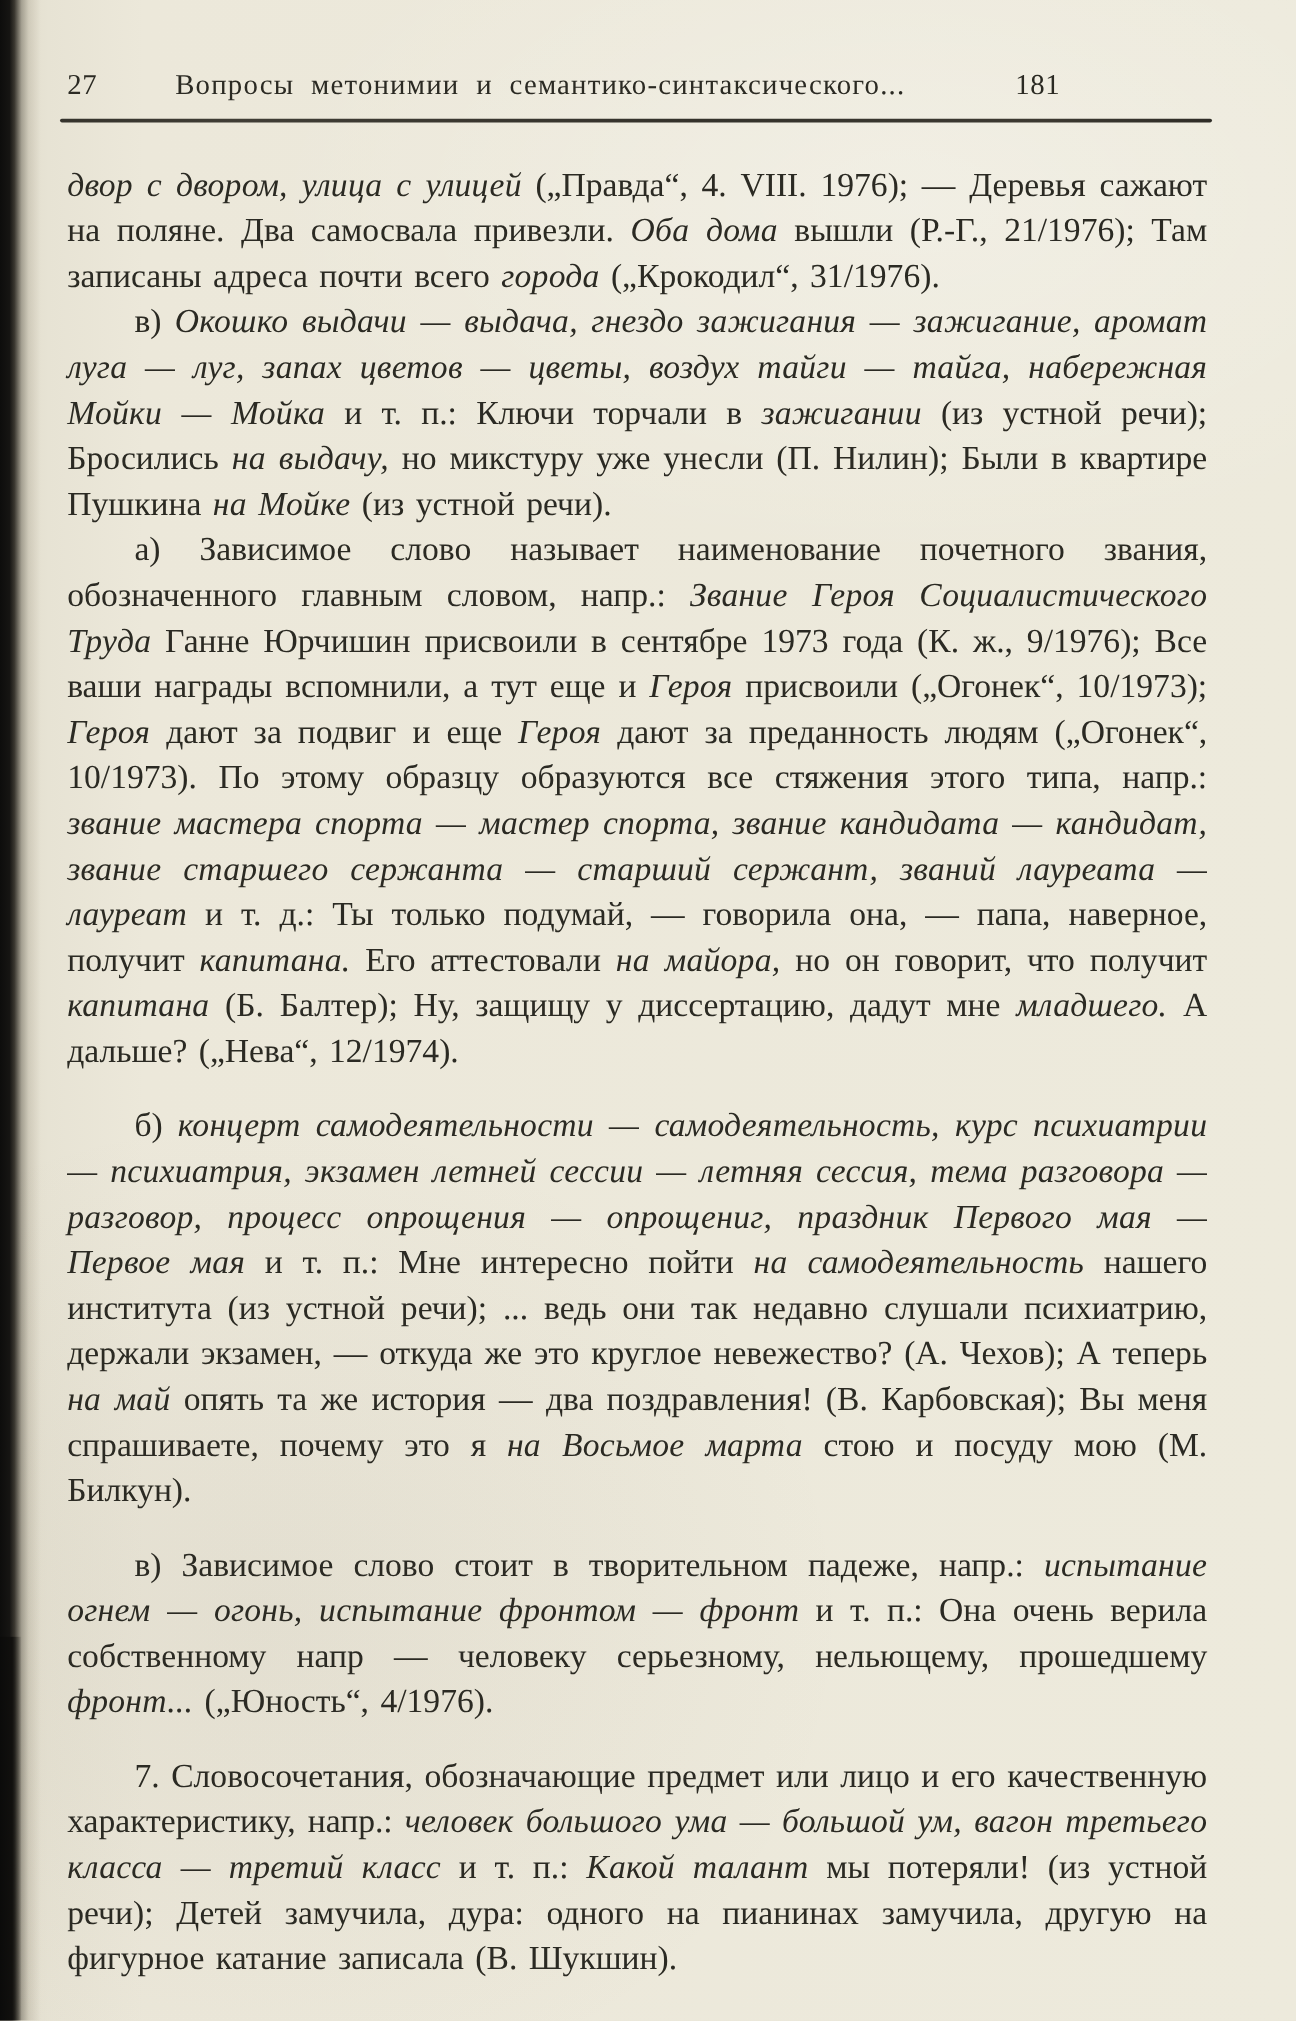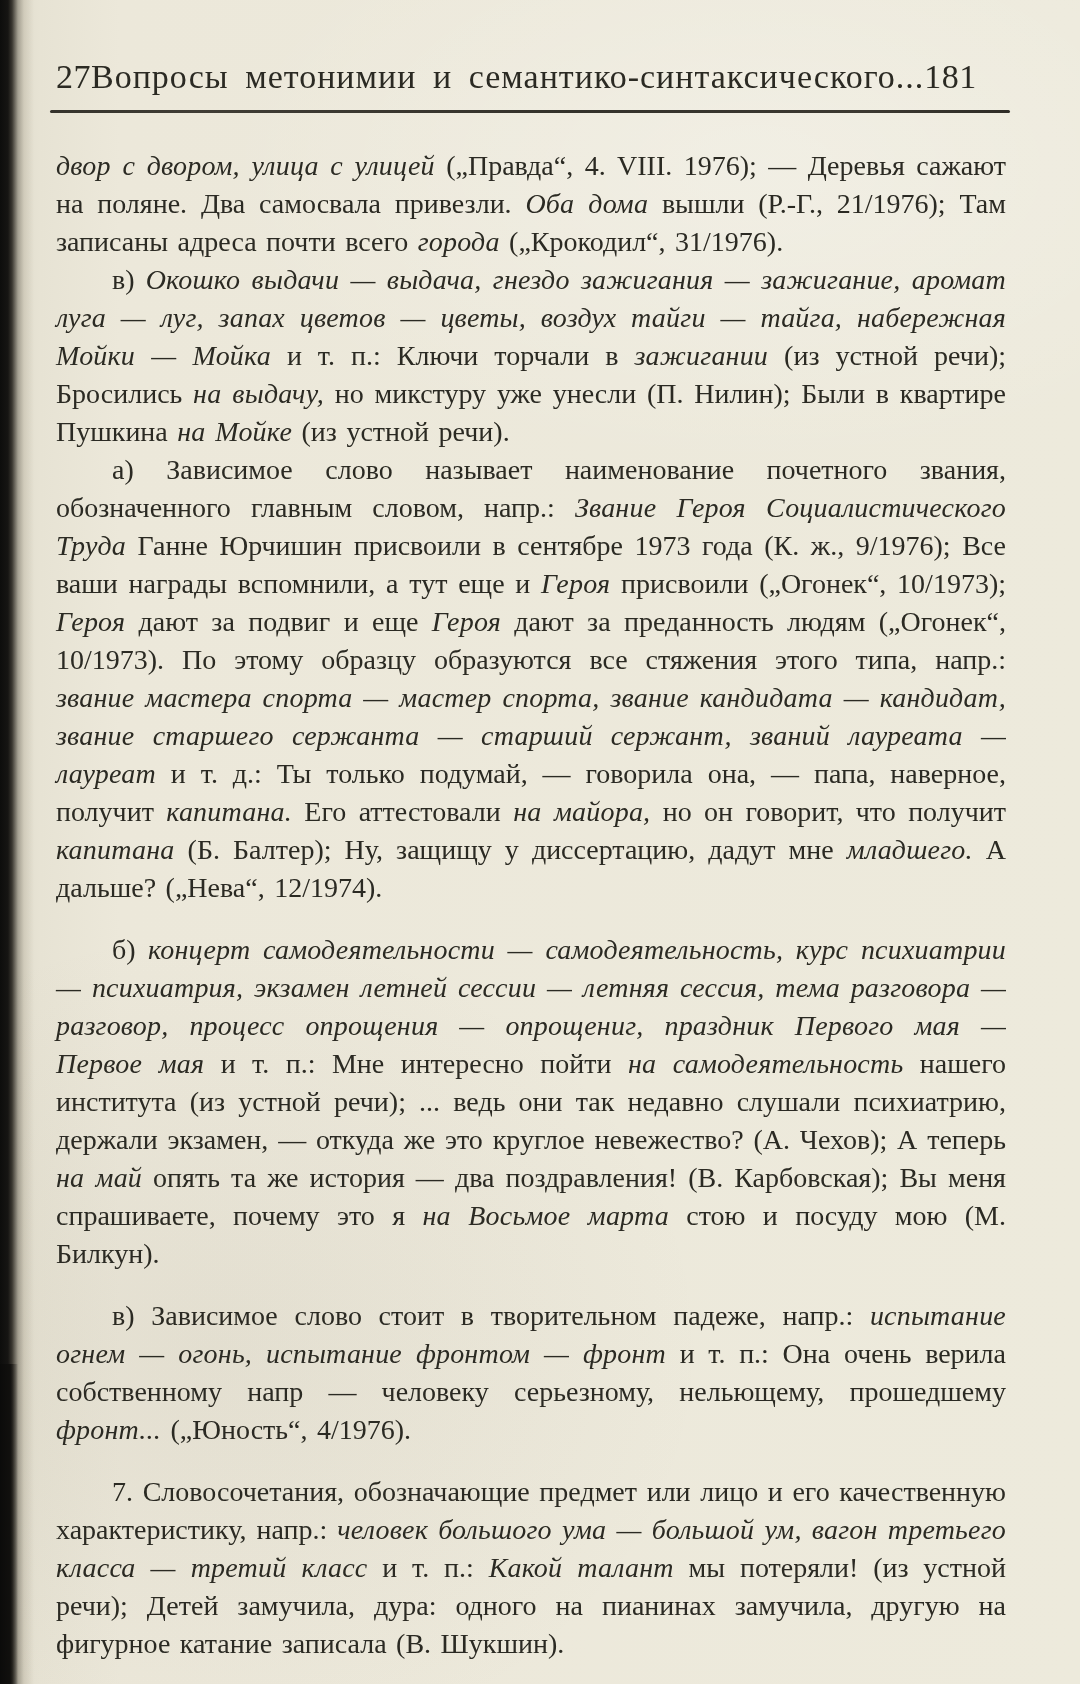--- a/index.html
+++ b/index.html
@@ -35,34 +35,34 @@
     width: 18px; height: 320px;
     background: linear-gradient(90deg, #0b0b0a 0px, #11100e 10px, rgba(40,38,33,0.5) 14px, rgba(40,38,33,0) 18px);
   }
   .page-inner {
     position: relative;
     padding: 58px 74px 0 56px;
   }
   header.running-head {
     display: flex;
     align-items: baseline;
-    font-size: 34px;
+    font-size: 24px;
     letter-spacing: 0.5px;
   }
   .pageno-left { width: 90px; }
   .running-title {
     flex: 1;
-    text-align: right;
+    text-align: left;
     word-spacing: 7px;
     letter-spacing: 1px;
     white-space: nowrap;
   }
   .pageno-right {
     width: 160px;
-    text-align: center;
+    text-align: left;
     padding-right: 76px;
     box-sizing: border-box;
   }
   .head-rule {
     margin-top: 14px;
     margin-left: -6px;
     margin-right: -4px;
     height: 3px;
     background: linear-gradient(90deg, #35332c 0%, #403d35 15%, #34322b 55%, #3c3931 85%, #2f2d27 100%);
     border-radius: 2px;

